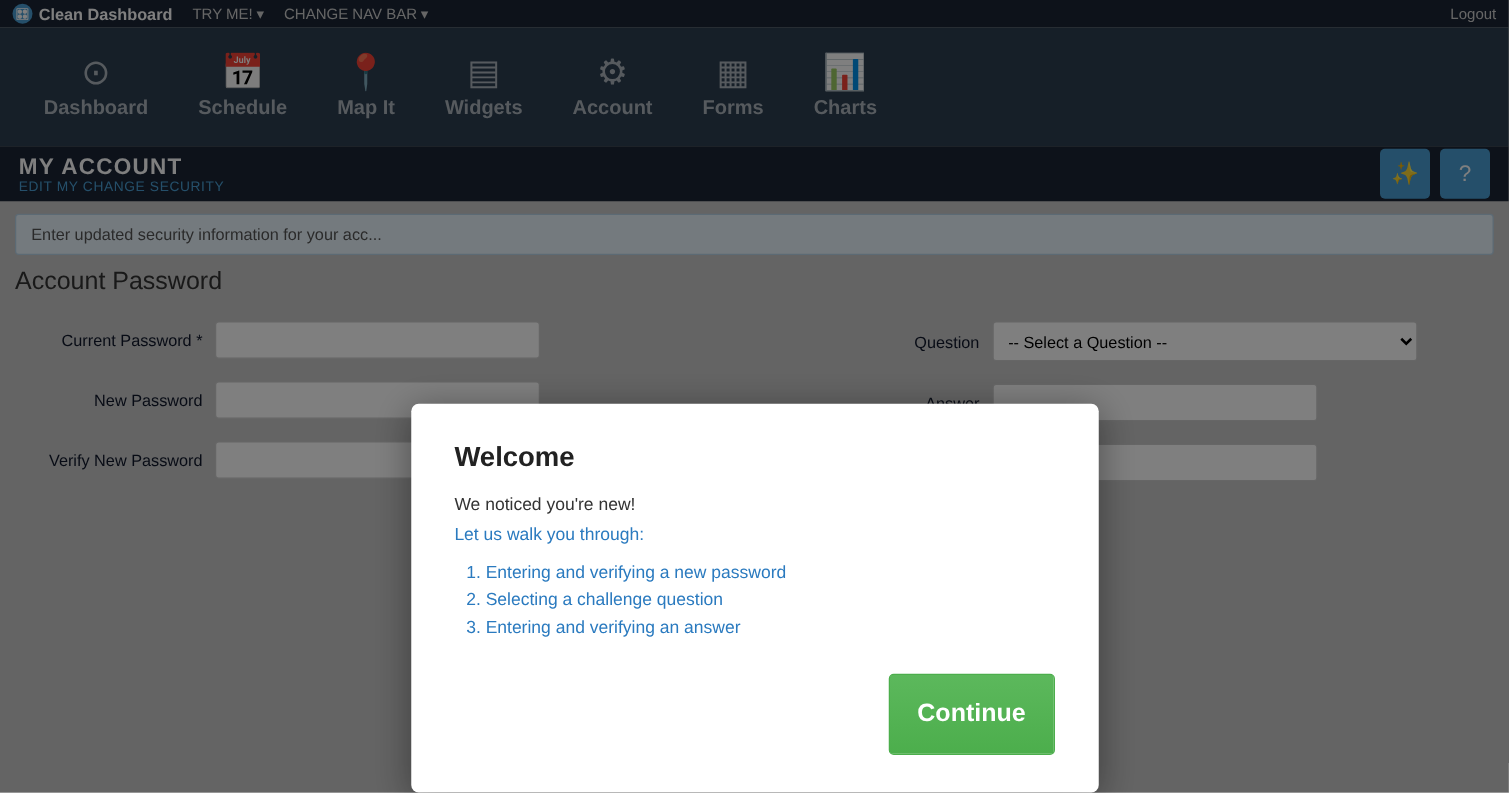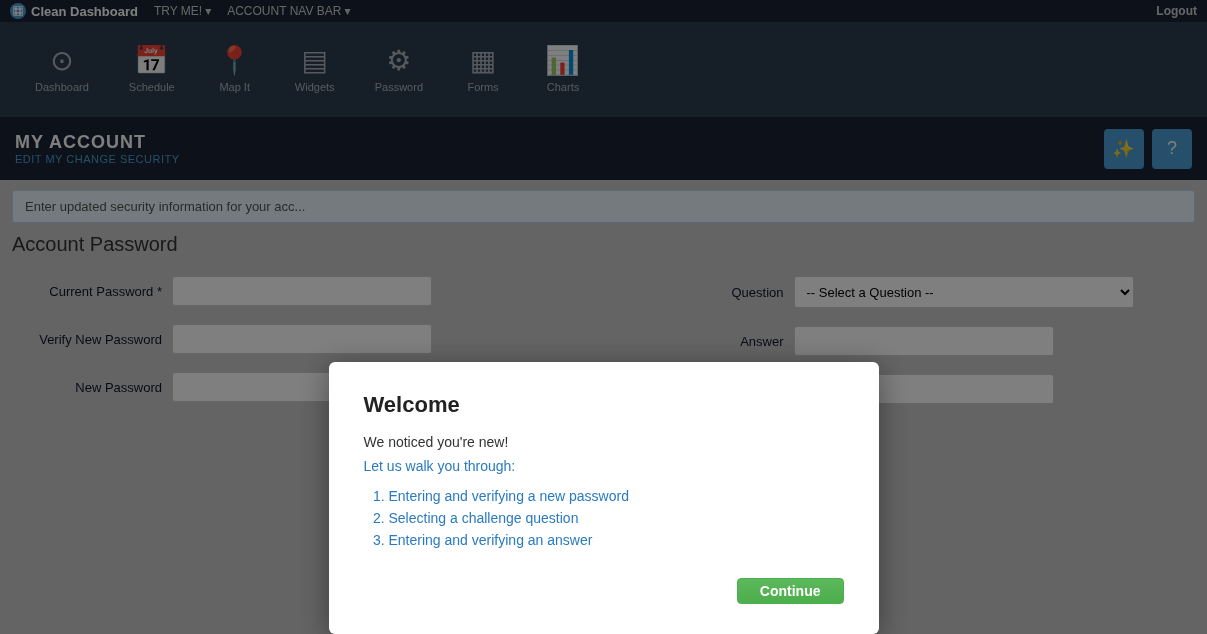--- a/index.html
+++ b/index.html
@@ -44,21 +44,20 @@
       background: none;
       border: none;
       padding: 0;
     }
     .logout-btn {
       color: #ccc;
       font-size: 12px;
       cursor: pointer;
       background: none;
       border: none;
-      font-weight: bold;
     }
 
     
     .nav-bar {
       background: #2c3e50;
       height: 95px;
       display: flex;
       align-items: center;
       padding: 0 20px;
       gap: 10px;
@@ -69,26 +68,26 @@
       align-items: center;
       justify-content: center;
       color: #adb5bd;
       cursor: pointer;
       padding: 10px 15px;
       min-width: 70px;
       gap: 6px;
       border-radius: 4px;
     }
     .nav-icon { font-size: 28px; line-height: 1; }
-    .nav-label { font-size: 11px; }
+    .nav-label { font-size: 16px; font-weight: bold; }
 
     
     .action-bar {
       background: #1a2535;
-      height: 63px;
+      height: 44px;
       display: flex;
       align-items: center;
       justify-content: space-between;
       padding: 0 15px;
     }
     .action-bar-title { color: #fff; font-size: 18px; font-weight: bold; letter-spacing: 1px; }
     .action-bar-subtitle { color: #4a9fd4; font-size: 11px; letter-spacing: 0.5px; }
     .action-bar-left { display: flex; flex-direction: column; justify-content: center; }
     .action-bar-right { display: flex; gap: 8px; }
     .action-btn {
@@ -234,42 +233,42 @@
       margin-bottom: 6px;
     }
     .modal-footer {
       display: flex;
       justify-content: flex-end;
     }
     .btn-continue {
       background: linear-gradient(to bottom, #5cb85c, #4cae4c);
       color: white;
       border: 1px solid #4cae4c;
-      padding: 4px 22px;
-      border-radius: 4px;
-      font-size: 14px;
+      padding: 20px 22px;
+      border-radius: 4px;
+      font-size: 20px;
       cursor: pointer;
       font-weight: bold;
     }
   </style>
 </head>
 <body>
 
 <div class="top-bar">
   <div class="top-bar-left">
     <div class="app-logo">
       <div class="logo-icon">🎛</div>
       <span>Clean Dashboard</span>
     </div>
     <button class="top-nav-btn">
       <span>TRY ME!</span>
       <span>▾</span>
     </button>
     <button class="top-nav-btn">
-      <span>ACCOUNT NAV BAR</span>
+      <span>CHANGE NAV BAR</span>
       <span>▾</span>
     </button>
   </div>
   <button class="logout-btn">Logout</button>
 </div>
 
 <div class="nav-bar">
   <div class="nav-item">
     <span class="nav-icon">⊙</span>
     <span class="nav-label">Dashboard</span>
@@ -281,21 +280,21 @@
   <div class="nav-item">
     <span class="nav-icon">📍</span>
     <span class="nav-label">Map It</span>
   </div>
   <div class="nav-item">
     <span class="nav-icon">▤</span>
     <span class="nav-label">Widgets</span>
   </div>
   <div class="nav-item">
     <span class="nav-icon">⚙</span>
-    <span class="nav-label">Password</span>
+    <span class="nav-label">Account</span>
   </div>
   <div class="nav-item">
     <span class="nav-icon">▦</span>
     <span class="nav-label">Forms</span>
   </div>
   <div class="nav-item">
     <span class="nav-icon">📊</span>
     <span class="nav-label">Charts</span>
   </div>
 </div>
@@ -323,25 +322,25 @@
   <h2 class="section-title">Account Password</h2>
 
   <div class="form-section">
 
     <div class="form-column">
       <div class="form-row">
         <label class="form-label">Current Password *</label>
         <input class="form-input" type="password" style="">
       </div>
       <div class="form-row">
+        <label class="form-label">New Password</label>
+        <input class="form-input" type="password" style="">
+      </div>
+      <div class="form-row">
         <label class="form-label">Verify New Password</label>
-        <input class="form-input" type="password" style="">
-      </div>
-      <div class="form-row">
-        <label class="form-label">New Password</label>
         <input class="form-input" type="password" style="">
       </div>
     </div>
 
     <div class="form-column">
       <div class="form-row">
         <label class="form-label">Question</label>
         <select class="form-select">
           <option>-- Select a Question --</option>
         </select>

